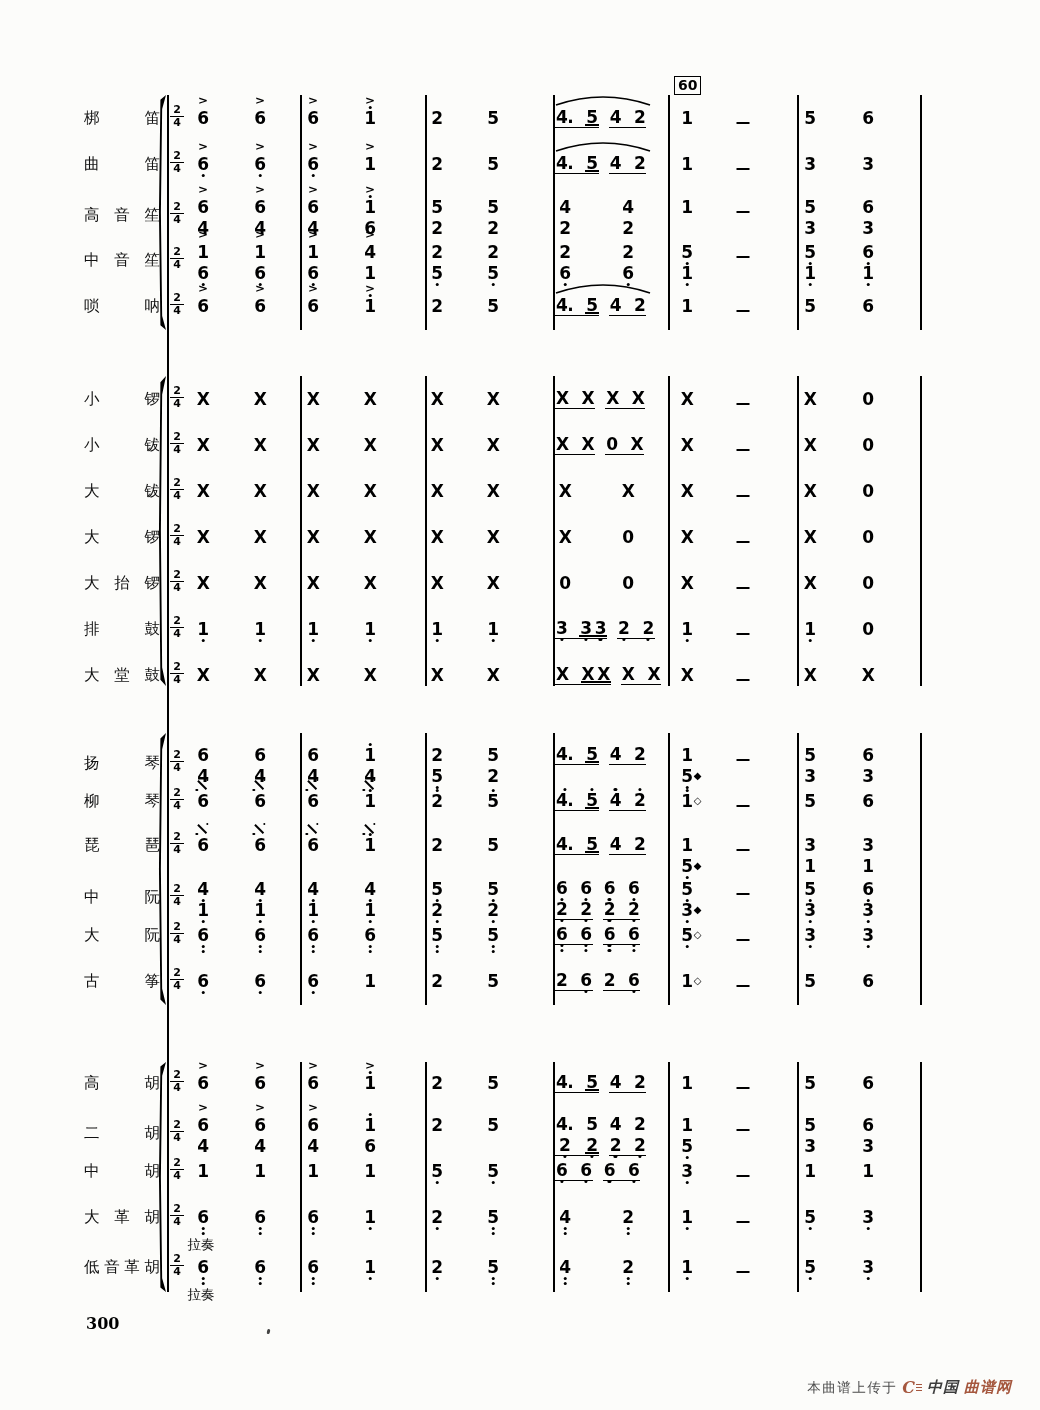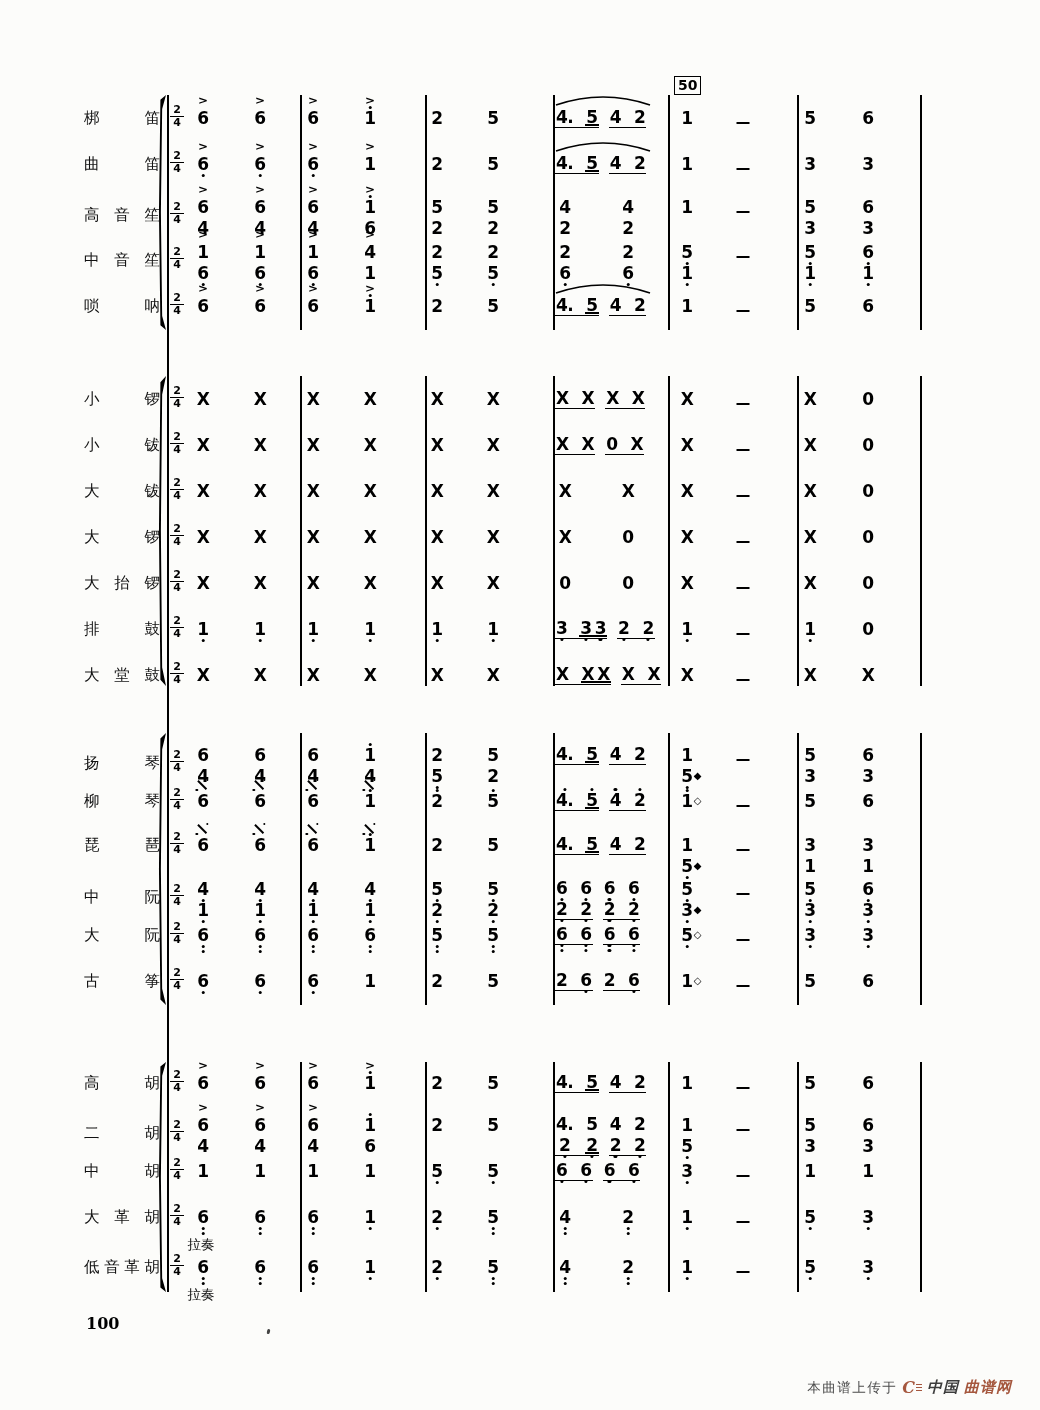--- a/index.html
+++ b/index.html
@@ -52,22 +52,22 @@
   .wm-logo .c{font:bold italic 16px "DejaVu Serif",serif;color:#a5573e;line-height:14px;}
   .wm-logo .bars{display:flex;flex-direction:column;gap:1.6px;}
   .wm-logo .bars i{display:block;width:6px;height:1.6px;background:#a5573e;}
   .wm-cn{font:bold italic 15px "Liberation Sans",sans-serif;color:#3c3c3c;letter-spacing:1px;}
   .wm-red{font:bold italic 15px "Liberation Sans",sans-serif;color:#a5573e;letter-spacing:1px;}
 </style>
 </head>
 <body>
 
 <div id="score">
-  <div class="rehearsal">50</div>
-  <div class="pagenum">100</div>
+  <div class="rehearsal">60</div>
+  <div class="pagenum">300</div>
   <div class="stray"></div>
   <div class="watermark">
     <span class="wm-pre">本曲谱上传于</span>
     <span class="wm-logo">
         <span class="c">C</span>
         <span class="bars">
           <i></i>
           <i></i>
           <i></i>
         </span>

